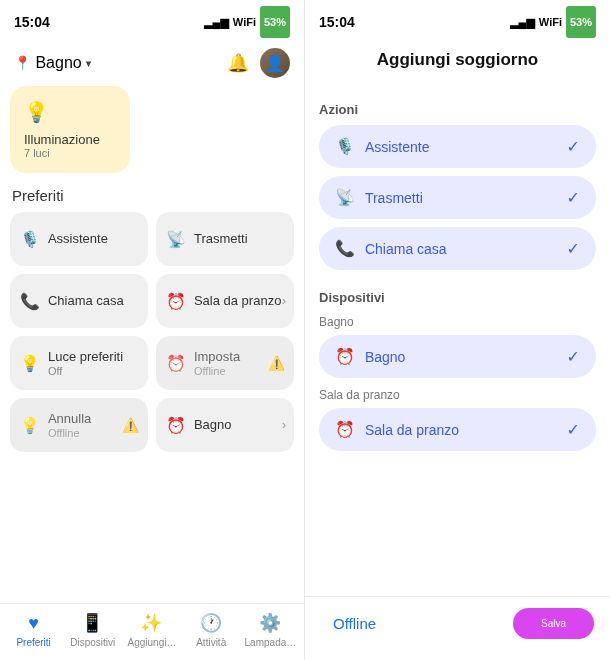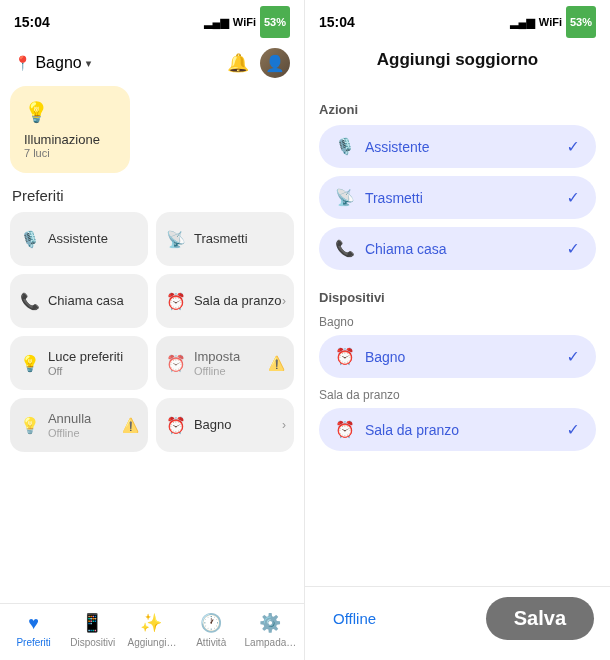--- a/index.html
+++ b/index.html
@@ -237,25 +237,25 @@
       background: none;
       border: none;
       color: #1a73e8;
       font-size: 15px;
       font-weight: 500;
       cursor: pointer;
       padding: 8px 12px;
     }
 
     .btn-salva {
-      background: #737373;
+      background: #d946ef;
       border: none;
       color: #fff;
-      font-size: 20px;
-      font-weight: 700;
+      font-size: 10px;
+      font-weight: 400;
       cursor: pointer;
       padding: 10px 28px;
       border-radius: 50px;
     }
 
     
     .battery {
       display: inline-flex;
       align-items: center;
       font-size: 11px;

